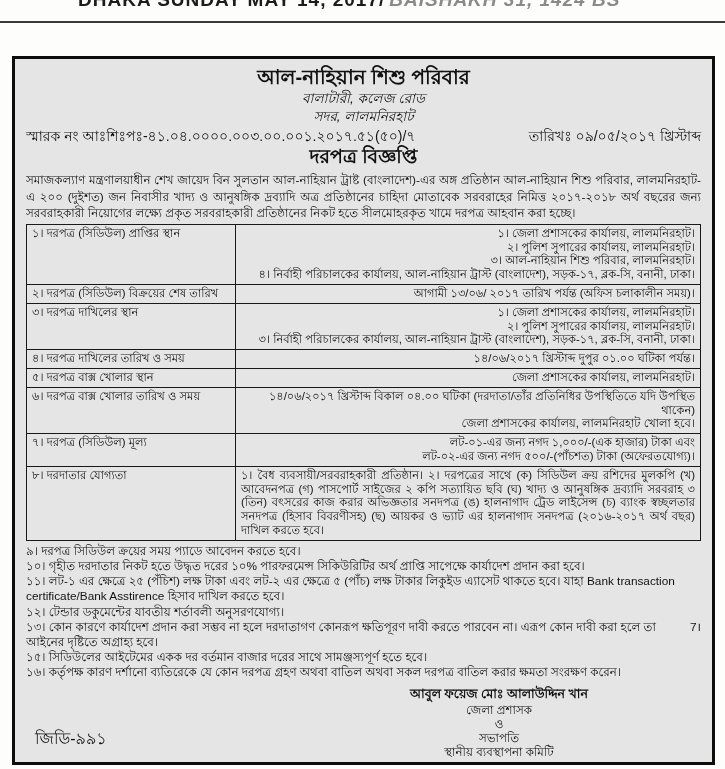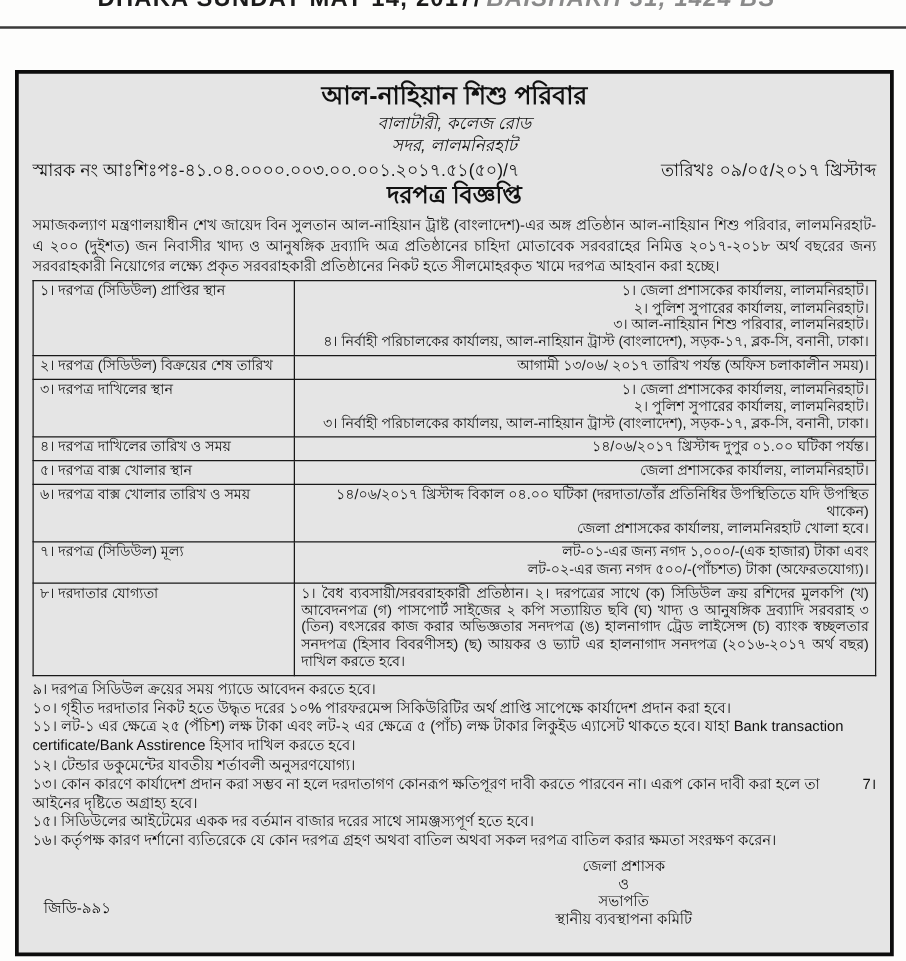--- a/index.html
+++ b/index.html
@@ -73,22 +73,22 @@
 
   .sig {
     width: 320px;
     margin: 5px 42px 0 auto;
     text-align: center;
     font-size: 11.8px;
     line-height: 14.2px;
   }
   .sig-name { font-weight: bold; font-size: 12.6px; line-height: 17px; }
   .gd {
-    position: absolute; left: 20px; bottom: 25px;
-    font-size: 12px;
+    position: absolute; left: 20px; bottom: 9px;
+    font-size: 16px;
     text-align: right;
   }
 </style>
 </head>
 <body>
 
 <div class="np-strip">
   <div class="np-text">
     <span>DHAKA SUNDAY MAY 14, 2017/</span><span class="np-bs">BAISHAKH 31, 1424 BS</span>
   </div>
@@ -175,20 +175,21 @@
     <div class="cond"><span>৯।  দরপত্র সিডিউল ক্রয়ের সময় প্যাডে আবেদন করতে হবে।</span></div>
     <div class="cond"><span>১০।  গৃহীত দরদাতার নিকট হতে উদ্ধৃত দরের ১০% পারফরমেন্স সিকিউরিটির অর্থ প্রাপ্তি সাপেক্ষে কার্যাদেশ প্রদান করা হবে।</span></div>
     <div class="cond"><span>১১।  লট-১ এর ক্ষেত্রে  ২৫ (পঁচিশ) লক্ষ টাকা এবং লট-২ এর ক্ষেত্রে  ৫ (পাঁচ) লক্ষ টাকার লিকুইড এ্যাসেট থাকতে হবে। যাহা Bank transaction certificate/Bank Asstirence হিসাব দাখিল করতে হবে।</span></div>
     <div class="cond"><span>১২।  টেন্ডার ডকুমেন্টের যাবতীয় শর্তাবলী অনুসরণযোগ্য।</span></div>
     <div class="cond"><span class="cond-right">7।</span><span>১৩।  কোন কারণে কার্যাদেশ প্রদান করা সম্ভব না হলে দরদাতাগণ কোনরূপ ক্ষতিপূরণ দাবী করতে পারবেন না। এরূপ কোন দাবী করা হলে তা আইনের দৃষ্টিতে অগ্রাহ্য হবে।</span></div>
     <div class="cond"><span>১৫।  সিডিউলের আইটেমের একক দর বর্তমান বাজার দরের সাথে সামঞ্জস্যপূর্ণ হতে হবে।</span></div>
     <div class="cond"><span>১৬।  কর্তৃপক্ষ কারণ দর্শানো ব্যতিরেকে যে কোন দরপত্র গ্রহণ অথবা বাতিল অথবা সকল দরপত্র বাতিল করার ক্ষমতা সংরক্ষণ করেন।</span></div>
   </div>
 
   <div class="sig">
+    <div class="sig-name">আবুল ফয়েজ মোঃ আলাউদ্দিন খান</div>
     <div>জেলা প্রশাসক</div>
     <div>ও</div>
     <div>সভাপতি</div>
     <div>স্থানীয় ব্যবস্থাপনা কমিটি</div>
 
   </div>
 
   <div class="gd">জিডি-৯৯১</div>
 
 </div>

